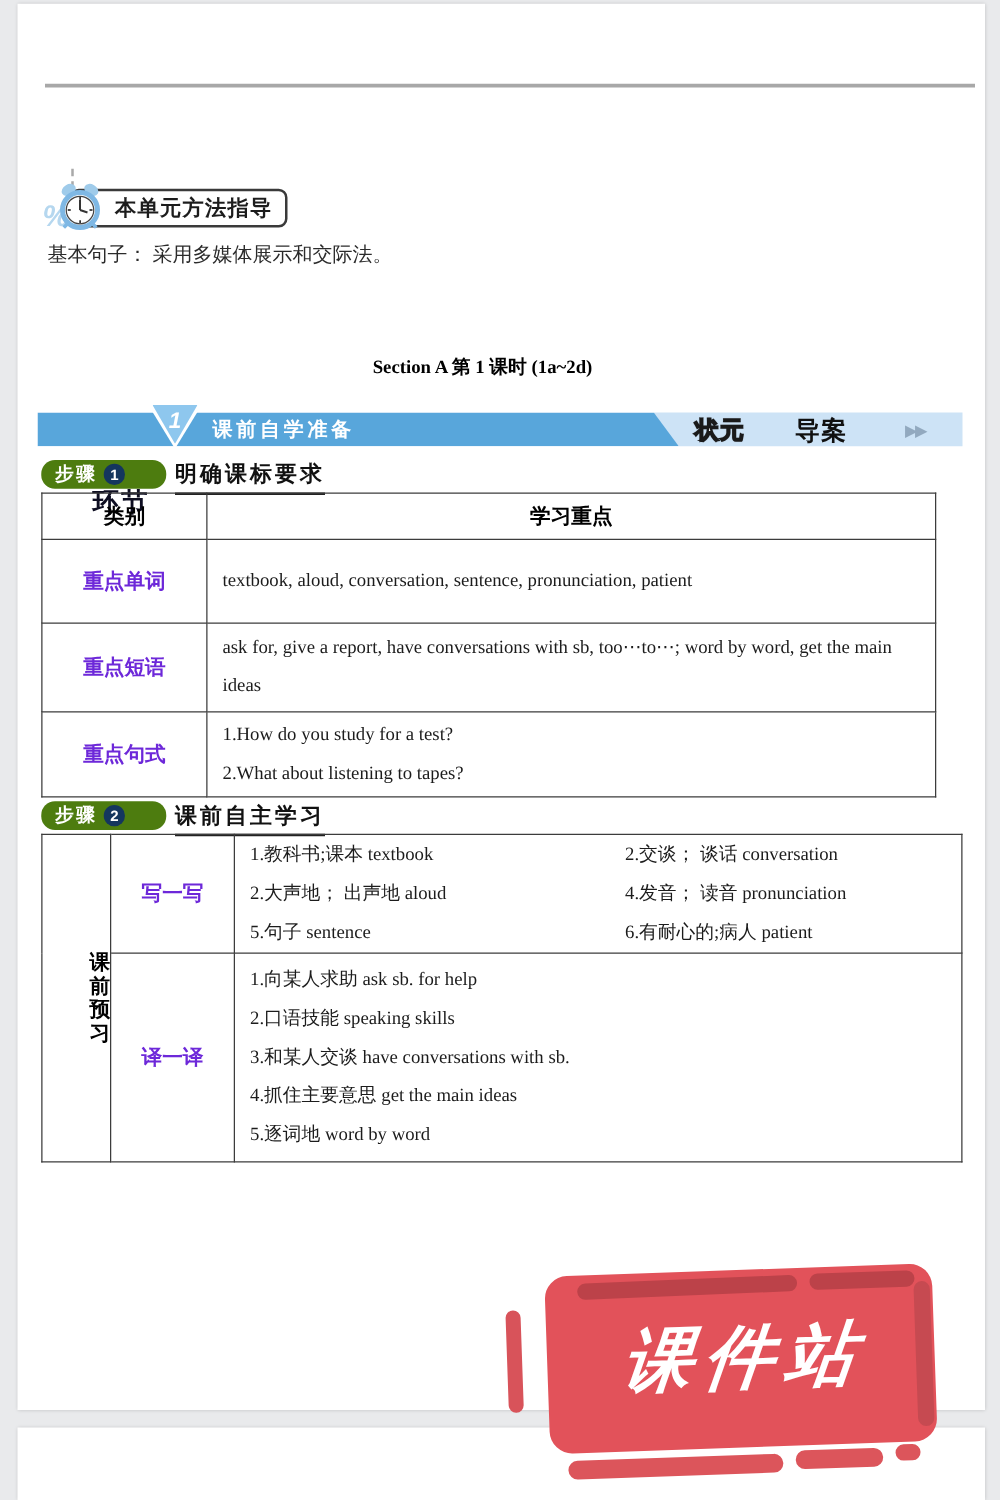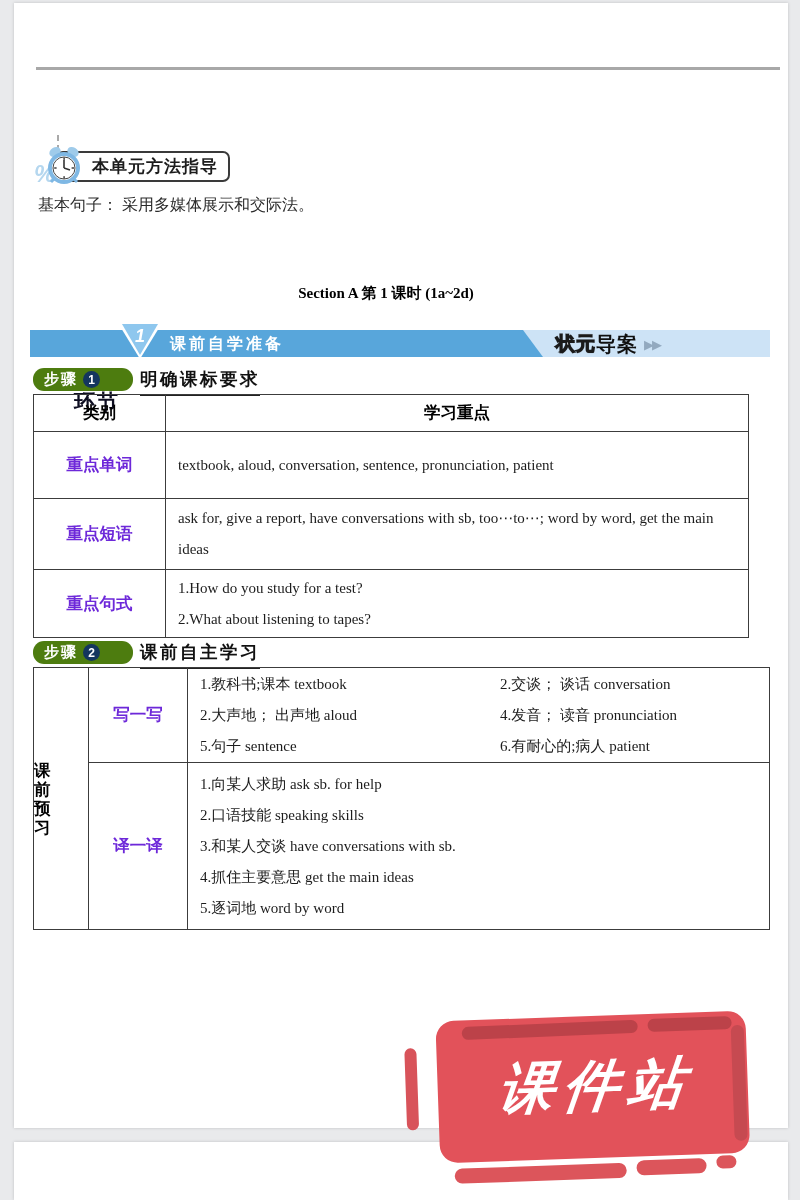--- a/index.html
+++ b/index.html
@@ -35,21 +35,21 @@
   .banner-bar  { position:absolute; left:30px; top:330px; width:543px; height:27px; background:#58a6db;
                  clip-path:polygon(0 0, 493px 0, 513px 100%, 0 100%); }
   .banner-stage { position:absolute; left:74px; top:350px; font-size:21px; font-weight:bold; color:#0e0e22; letter-spacing:2px;margin-top:38px; }
   .flag-outer { position:absolute; left:118px; top:323px; width:44px; height:36px; background:#ffffff;
                 clip-path:polygon(0 0, 100% 0, 50% 100%); }
   .flag-inner { position:absolute; left:122px; top:324px; width:36px; height:31px; background:#8ec7ee;
                 clip-path:polygon(0 0, 100% 0, 50% 100%); }
   .flag-num { position:absolute; left:132px; top:326px; width:16px; text-align:center;
               font-size:18px; font-weight:bold; font-style:italic; color:#ffffff; }
   .banner-title { position:absolute; left:170px; top:334px; font-size:16px; font-weight:bold; color:#ffffff; letter-spacing:3px; }
-  .brand { position:absolute; left:556px; top:331px; height:26px; display:flex; align-items:center; }
+  .brand { position:absolute; left:556px; top:331px; height:26px; display:flex; align-items:center;gap:40px; }
   .brand-outline { font-size:19px; font-weight:bold; color:#ffffff;
                    -webkit-text-stroke:1.2px #1a1a1a; text-shadow:0 0 1px #1a1a1a; letter-spacing:1px; }
   .brand-bold { font-size:20px; font-weight:bold; color:#101010; letter-spacing:1px; }
   .brand-arrows { font-size:13px; color:#92a9bf; margin-left:6px; letter-spacing:-2px; }
 
   
   .pill { position:absolute; left:33px; width:100px; height:23px; background:#4d7c0f; border-radius:11px;
           display:flex; align-items:center; padding-left:11px; }
   .pill-label { font-size:15px; font-weight:bold; color:#ffffff; letter-spacing:2px; }
   .pill-num { margin-left:5px; width:17px; height:17px; border-radius:50%; background:#14365e;
@@ -62,21 +62,21 @@
   
   table { border-collapse:collapse; position:absolute; left:33px; table-layout:fixed; }
   td, th { border:1.5px solid #3c3c3c; vertical-align:middle; overflow:visible; }
   #table1 { top:394px; width:716px; }
   #table1 th { height:37px; font-size:16.5px; font-weight:bold; color:#000; text-align:center; }
   .t-lbl { font-size:16.5px; font-weight:bold; color:#6d28d9; text-align:center; }
   .t-cnt { font-family:"Liberation Serif", serif; font-size:15px; color:#1c1c1c; padding-left:12px; }
   .t-cnt div { line-height:31px; white-space:nowrap; }
 
   #table2 { top:667px; width:737px; }
-  .side-cell { text-align:left; }
+  .side-cell { text-align:right; }
   .vert { display:inline-block; width:1.1em; word-break:break-all; line-height:19px;
           font-size:16.5px; font-weight:bold; color:#000; }
   .cnt2 { font-family:"Liberation Serif", serif; font-size:15px; color:#1c1c1c; vertical-align:middle; }
   .pairline { display:grid; grid-template-columns:300px 1fr; }
   .pairline span, .cnt2 .line { line-height:31px; white-space:nowrap; padding-left:12px; }
 
   
   #stamp { position:absolute; left:402px; top:1002px; width:380px; height:185px;
            transform:rotate(-2deg); z-index:6; }
   .stamp-body { position:absolute; left:36px; top:14px; width:310px; height:142px;

